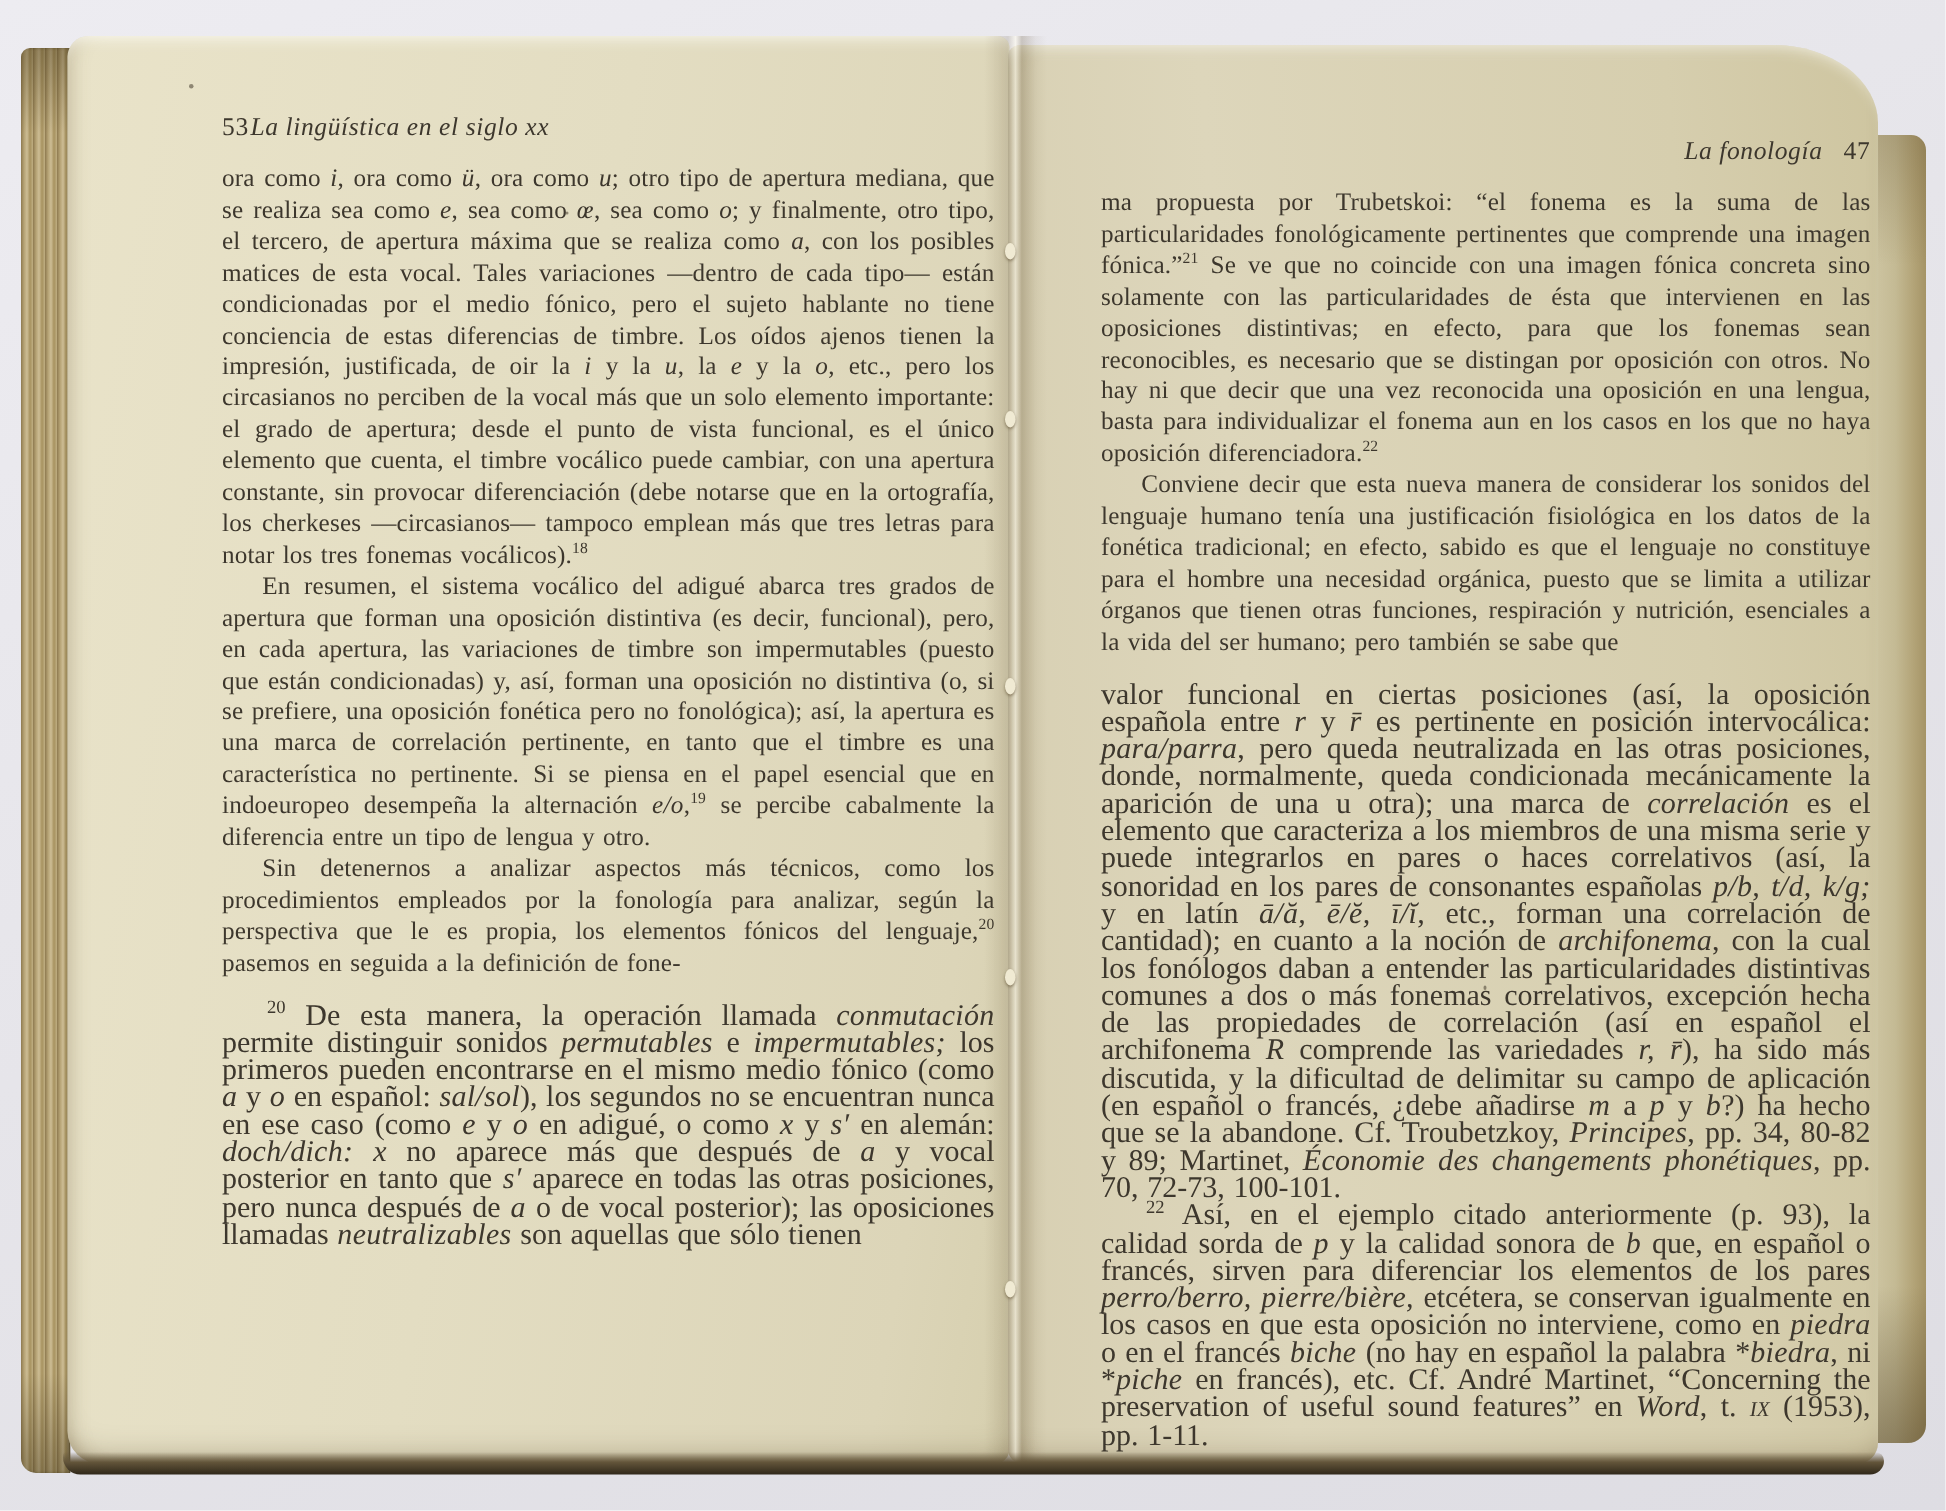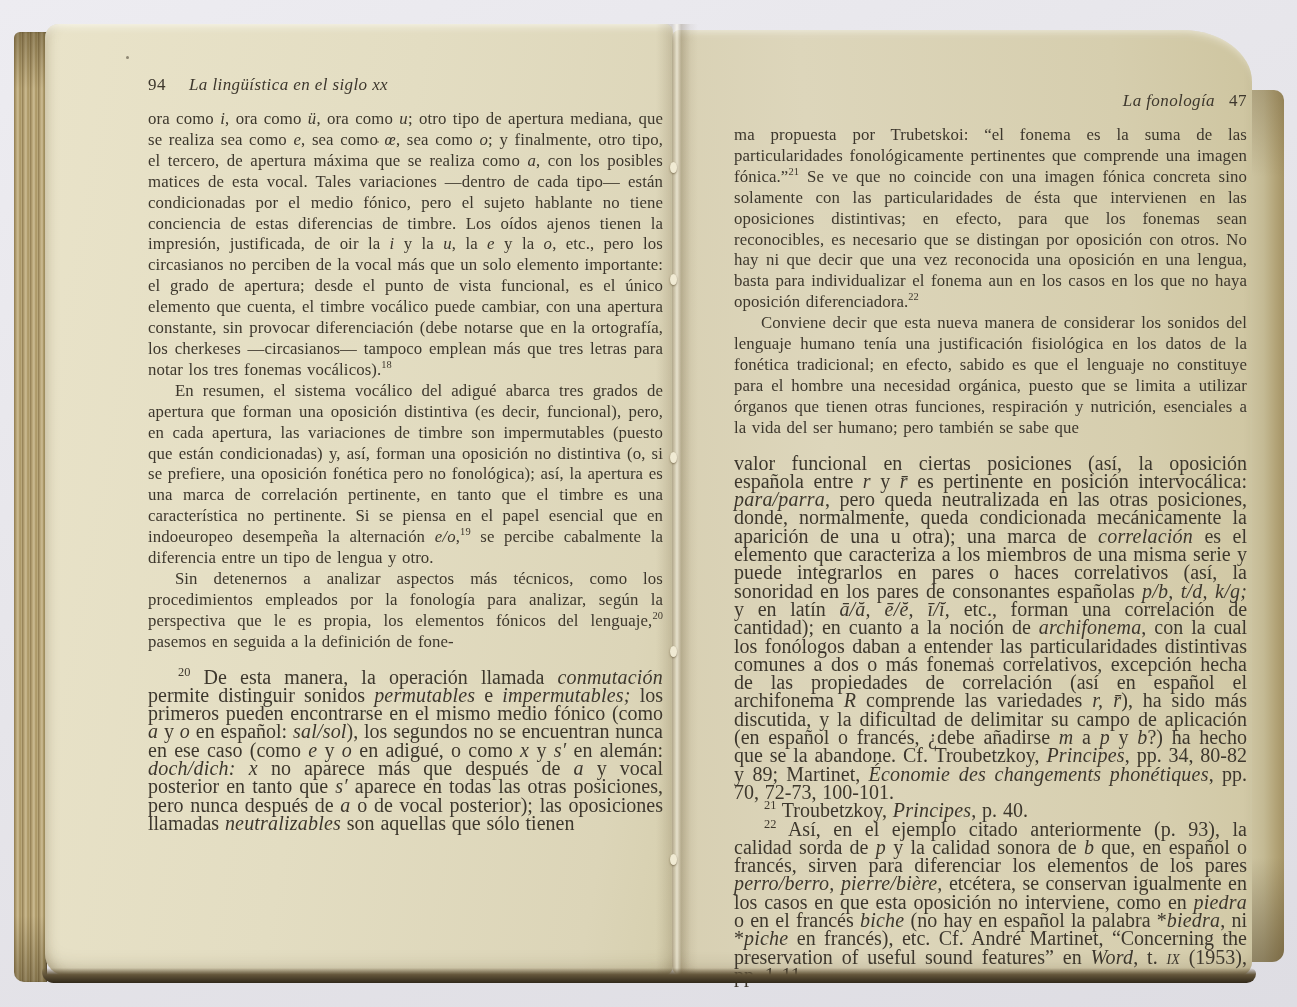--- a/index.html
+++ b/index.html
@@ -69,21 +69,21 @@
   
   .ink{color:#3d372d;}
   .content-left{
     position:absolute;left:103px;top:50px;width:515px;z-index:5;
   }
   .content-right{
     position:absolute;left:62px;top:60px;width:513px;z-index:5;
   }
   .running-head{font-size:17px;line-height:22px;white-space:nowrap;}
   .running-head .num{font-style:normal;letter-spacing:.5px;}
-  .running-head .title{font-style:italic;margin-left:23px;letter-spacing:.4px;}
+  .running-head .title{font-style:italic;margin-left:1px;letter-spacing:.4px;}
   .running-head.right{text-align:right;}
   .running-head.right .title{margin-left:0;margin-right:14px;}
 
   .maintext{margin-top:13px;font-size:16.8px;line-height:20.9px;text-align:justify;
     word-spacing:1.2px;letter-spacing:.1px;hyphens:auto;}
   .maintext p{margin:0;}
   .maintext p.indent{text-indent:1.6em;}
 
   .footnotes{margin-top:15px;font-size:20px;line-height:18.3px;text-align:justify;
     word-spacing:.8px;hyphens:auto;}
@@ -100,21 +100,21 @@
 
 <div class="photo">
   <div class="book">
 
     <div class="left-edge"></div>
     <div class="right-edge"></div>
 
     <div class="page-left">
       <div class="content-left ink">
         <div class="running-head">
-          <span class="num">94</span><span class="title">La lingüística en el siglo xx</span>
+          <span class="num">53</span><span class="title">La lingüística en el siglo xx</span>
         </div>
         <div class="maintext">
           <p>ora como <i>i</i>, ora como <i>ü</i>, ora como <i>u</i>; otro tipo de apertura mediana, que se realiza sea como <i>e</i>, sea como <i>œ</i>, sea como <i>o</i>; y finalmente, otro tipo, el tercero, de apertura máxima que se realiza como <i>a</i>, con los posibles matices de esta vocal. Tales variaciones —dentro de cada tipo— están condicionadas por el medio fónico, pero el sujeto hablante no tiene conciencia de estas diferencias de timbre. Los oídos ajenos tienen la impresión, justificada, de oir la <i>i</i> y la <i>u</i>, la <i>e</i> y la <i>o</i>, etc., pero los circasianos no perciben de la vocal más que un solo elemento importante: el grado de apertura; desde el punto de vista funcional, es el único elemento que cuenta, el timbre vocálico puede cambiar, con una apertura constante, sin provocar diferenciación (debe notarse que en la ortografía, los cherkeses —circasianos— tampoco emplean más que tres letras para notar los tres fonemas vocálicos).<sup>18</sup></p>
           <p class="indent">En resumen, el sistema vocálico del adigué abarca tres grados de apertura que forman una oposición distintiva (es decir, funcional), pero, en cada apertura, las variaciones de timbre son impermutables (puesto que están condicionadas) y, así, forman una oposición no distintiva (o, si se prefiere, una oposición fonética pero no fonológica); así, la apertura es una marca de correlación pertinente, en tanto que el timbre es una característica no pertinente. Si se piensa en el papel esencial que en indoeuropeo desempeña la alternación <i>e/o</i>,<sup>19</sup> se percibe cabalmente la diferencia entre un tipo de lengua y otro.</p>
           <p class="indent">Sin detenernos a analizar aspectos más técnicos, como los procedimientos empleados por la fonología para analizar, según la perspectiva que le es propia, los elementos fónicos del lenguaje,<sup>20</sup> pasemos en seguida a la definición de fone-</p>
         </div>
         <div class="footnotes">
           <p class="fn"><sup>20</sup> De esta manera, la operación llamada <i>conmutación</i> permite distinguir sonidos <i>permutables</i> e <i>impermutables;</i> los primeros pueden encontrarse en el mismo medio fónico (como <i>a</i> y <i>o</i> en español: <i>sal/sol</i>), los segundos no se encuentran nunca en ese caso (como <i>e</i> y <i>o</i> en adigué, o como <i>x</i> y <i>s′</i> en alemán: <i>doch/dich: x</i> no aparece más que después de <i>a</i> y vocal posterior en tanto que <i>s′</i> aparece en todas las otras posiciones, pero nunca después de <i>a</i> o de vocal posterior); las oposiciones llamadas <i>neutralizables</i> son aquellas que sólo tienen</p>
         </div>
       </div>
@@ -124,21 +124,20 @@
       <div class="content-right ink">
         <div class="running-head right">
           <span class="title">La fonología</span><span class="num">47</span>
         </div>
         <div class="maintext">
           <p>ma propuesta por Trubetskoi: “el fonema es la suma de las particularidades fonológicamente pertinentes que comprende una imagen fónica.”<sup>21</sup> Se ve que no coincide con una imagen fónica concreta sino solamente con las particularidades de ésta que intervienen en las oposiciones distintivas; en efecto, para que los fonemas sean reconocibles, es necesario que se distingan por oposición con otros. No hay ni que decir que una vez reconocida una oposición en una lengua, basta para individualizar el fonema aun en los casos en los que no haya oposición diferenciadora.<sup>22</sup></p>
           <p class="indent">Conviene decir que esta nueva manera de considerar los sonidos del lenguaje humano tenía una justificación fisiológica en los datos de la fonética tradicional; en efecto, sabido es que el lenguaje no constituye para el hombre una necesidad orgánica, puesto que se limita a utilizar órganos que tienen otras funciones, respiración y nutrición, esenciales a la vida del ser humano; pero también se sabe que</p>
         </div>
         <div class="footnotes">
           <p class="cont">valor funcional en ciertas posiciones (así, la oposición española entre <i>r</i> y <i>r̄</i> es pertinente en posición intervocálica: <i>para/parra</i>, pero queda neutralizada en las otras posiciones, donde, normalmente, queda condicionada mecánicamente la aparición de una u otra); una marca de <i>correlación</i> es el elemento que caracteriza a los miembros de una misma serie y puede integrarlos en pares o haces correlativos (así, la sonoridad en los pares de consonantes españolas <i>p/b, t/d, k/g;</i> y en latín <i>ā/ă, ē/ĕ, ī/ĭ,</i> etc., forman una correlación de cantidad); en cuanto a la noción de <i>archifonema</i>, con la cual los fonólogos daban a entender las particularidades distintivas comunes a dos o más fonemas correlativos, excepción hecha de las propiedades de correlación (así en español el archifonema <i>R</i> comprende las variedades <i>r, r̄</i>), ha sido más discutida, y la dificultad de delimitar su campo de aplicación (en español o francés, ¿debe añadirse <i>m</i> a <i>p</i> y <i>b</i>?) ha hecho que se la abandone. Cf. Troubetzkoy, <i>Principes</i>, pp. 34, 80-82 y 89; Martinet, <i>Économie des changements phonétiques</i>, pp. 70, 72-73, 100-101.</p>
-          <p class="fn"><sup>21</sup> Troubetzkoy, <i>Principes</i>, p. 40.</p>
           <p class="fn"><sup>22</sup> Así, en el ejemplo citado anteriormente (p. 93), la calidad sorda de <i>p</i> y la calidad sonora de <i>b</i> que, en español o francés, sirven para diferenciar los elementos de los pares <i>perro/berro, pierre/bière,</i> etcétera, se conservan igualmente en los casos en que esta oposición no interviene, como en <i>piedra</i> o en el francés <i>biche</i> (no hay en español la palabra *<i>biedra</i>, ni *<i>piche</i> en francés), etc. Cf. André Martinet, “Concerning the preservation of useful sound features” en <i>Word</i>, t. <sc>ix</sc> (1953), pp. 1-11.</p>
         </div>
       </div>
     </div>
 
     <div class="gutter"></div>
     <div class="stitch" style="top:138px;"></div>
     <div class="stitch" style="top:250px;"></div>
     <div class="stitch" style="top:428px;"></div>
     <div class="stitch" style="top:622px;"></div>

